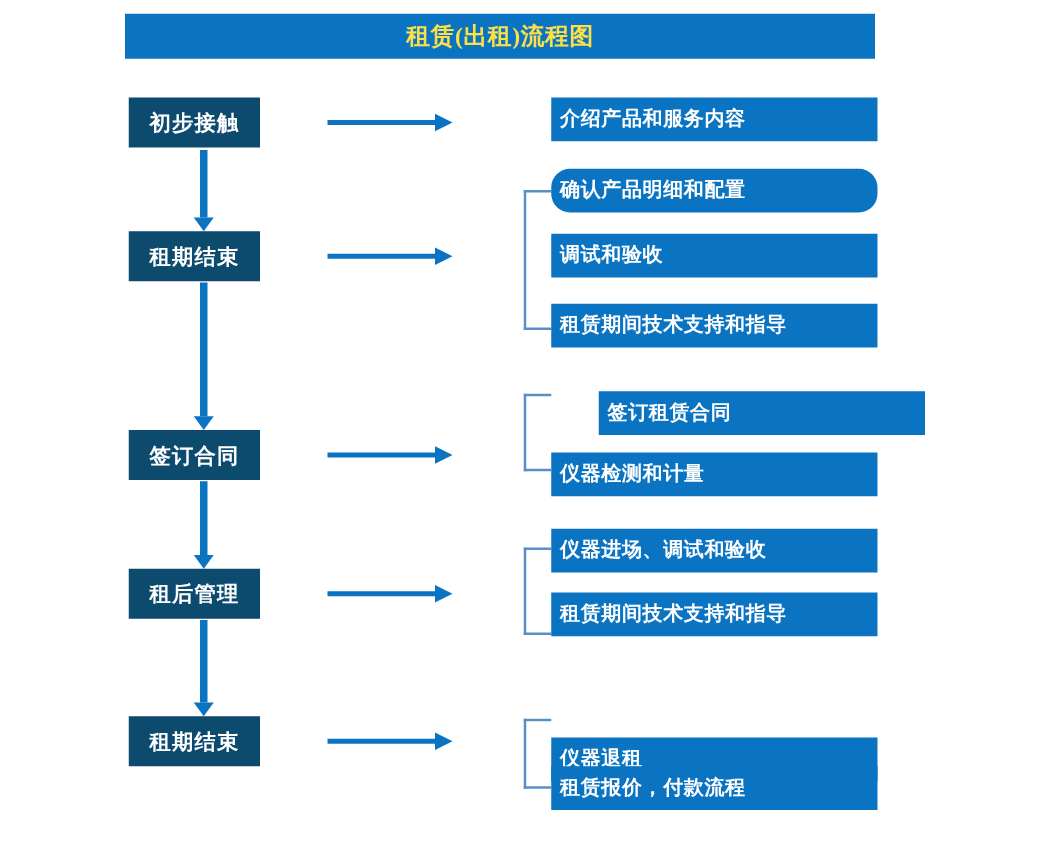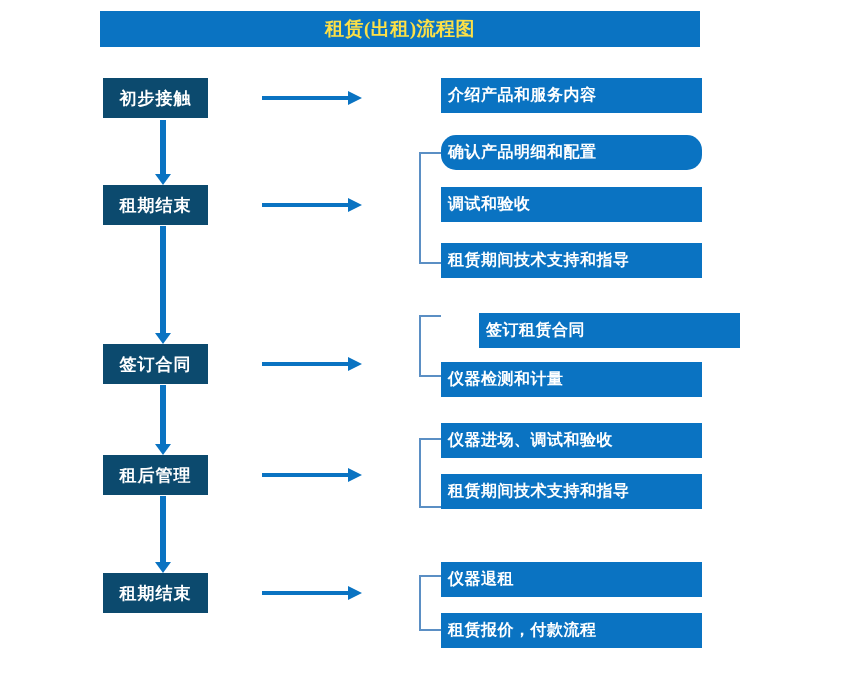--- a/index.html
+++ b/index.html
@@ -206,17 +206,17 @@
   <div class="detail-box" style="top:243px;">租赁期间技术支持和指导</div>
 
   <div class="detail-box" style="top:313px;margin-left:38px;">签订租赁合同</div>
 
   <div class="detail-box" style="top:423px;">仪器进场、调试和验收</div>
 
   <div class="detail-box" style="top:362px;">仪器检测和计量</div>
 
   <div class="detail-box" style="top:474px;font-family:Liberation Mono, monospace;">租赁期间技术支持和指导</div>
 
-  <div class="detail-box" style="top:562px;">仪器退租</div>
+  <div class="detail-box" style="top:590px;">仪器退租</div>
 
   <div class="detail-box" style="top:613px;">租赁报价，付款流程</div>
 
 </div>
 
 </body></html>

